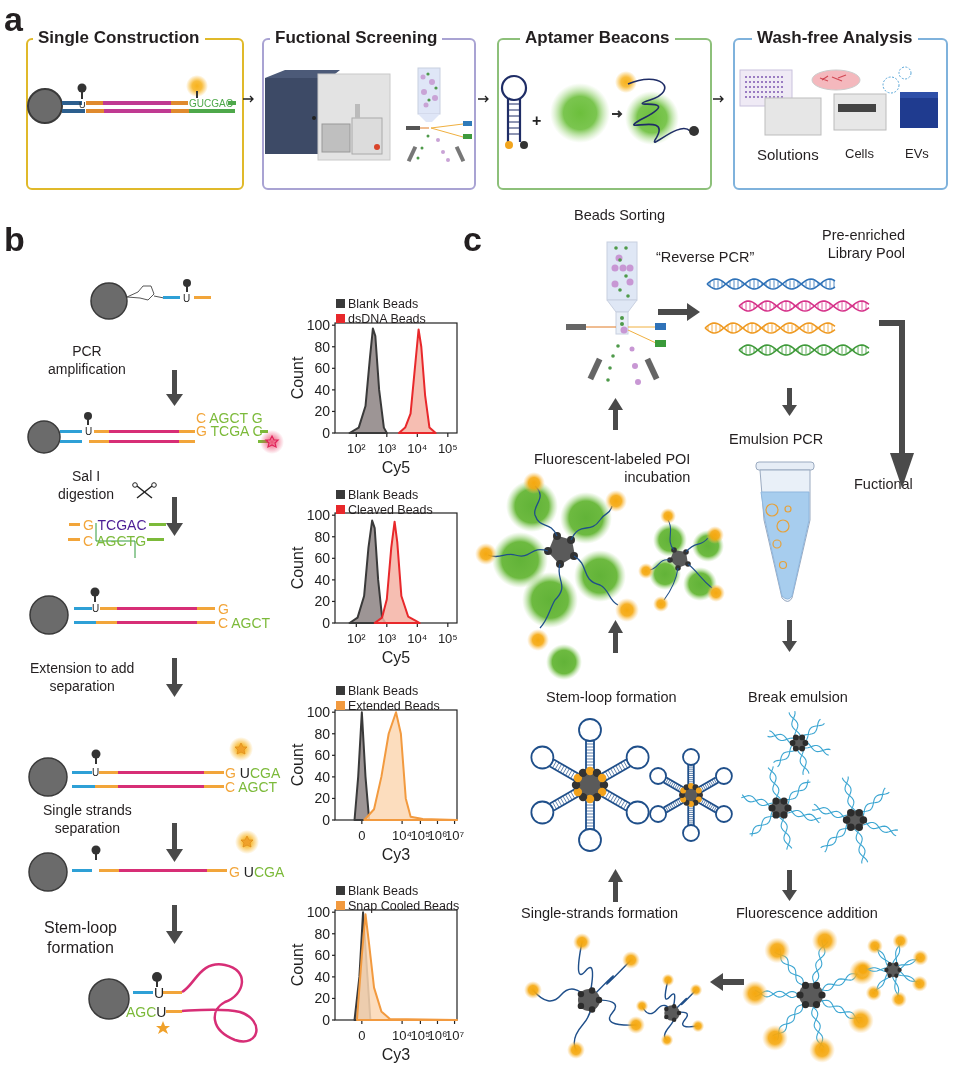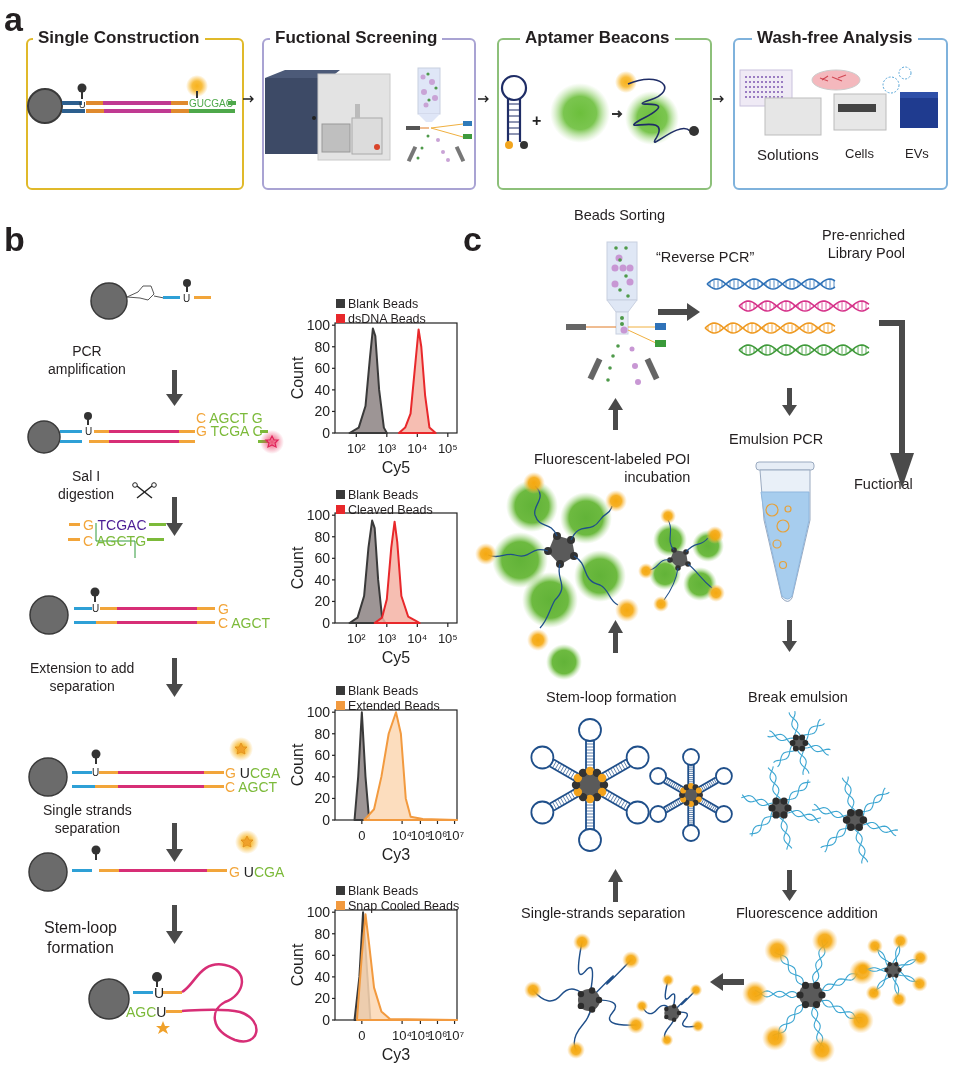--- a/index.html
+++ b/index.html
@@ -456,21 +456,21 @@
     <div>Library Pool</div>
   </div>
 <div class="lbl-c" style="left:854px;top:475px;">Fuctional</div>
 <div class="lbl-c" style="left:729px;top:430px;">Emulsion PCR</div>
 <div class="lbl-c" style="left:534px;top:450px;">
     <div>Fluorescent-labeled POI</div>
     <div>incubation</div>
   </div>
 <div class="lbl-c" style="left:546px;top:688px;">Stem-loop formation</div>
 <div class="lbl-c" style="left:748px;top:688px;">Break emulsion</div>
-<div class="lbl-c" style="left:521px;top:904px;">Single-strands separation</div>
+<div class="lbl-c" style="left:521px;top:904px;">Single-strands formation</div>
 <div class="lbl-c" style="left:736px;top:904px;">Fluorescence addition</div>
 
 <svg class="abs" style="left:460px;top:200px" width="494" height="876">
   <defs>
     <radialGradient id="cY">
         <stop offset="0" stop-color="#f5a80f"></stop>
         <stop offset="0.5" stop-color="#f5a80f" stop-opacity="0.9"></stop>
         <stop offset="1" stop-color="#f9c66a" stop-opacity="0"></stop>
       </radialGradient>
     <radialGradient id="cG">

